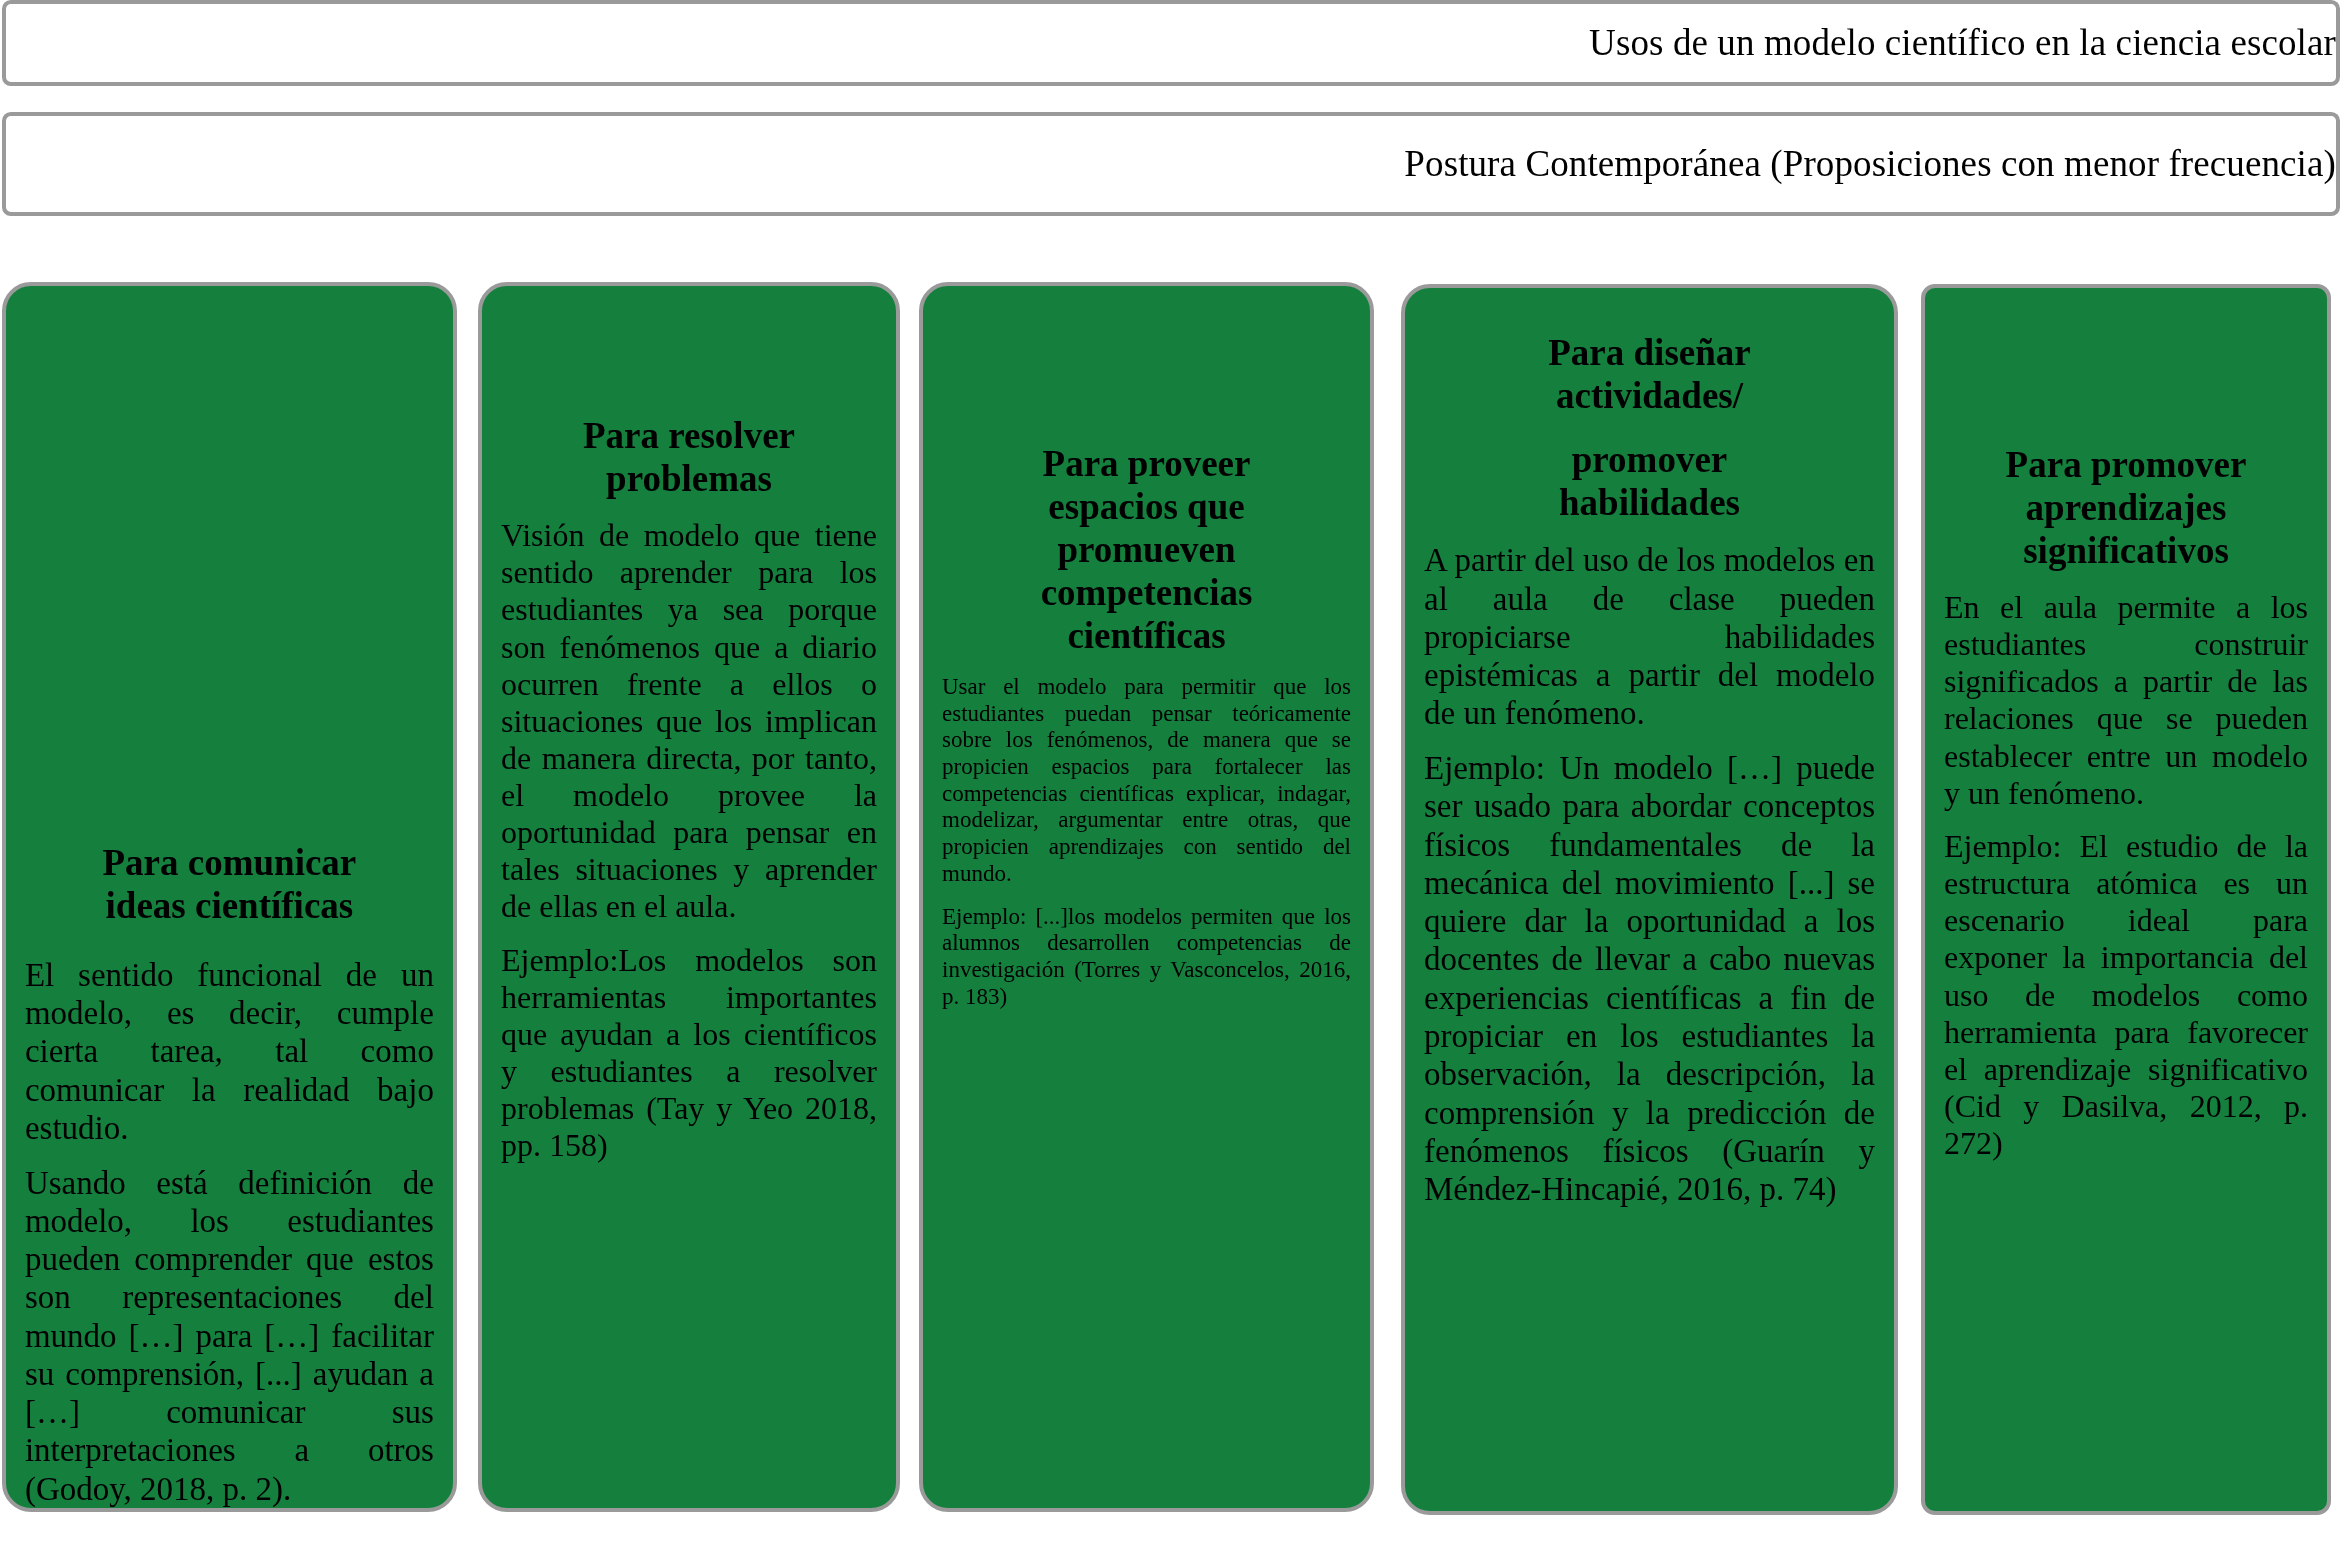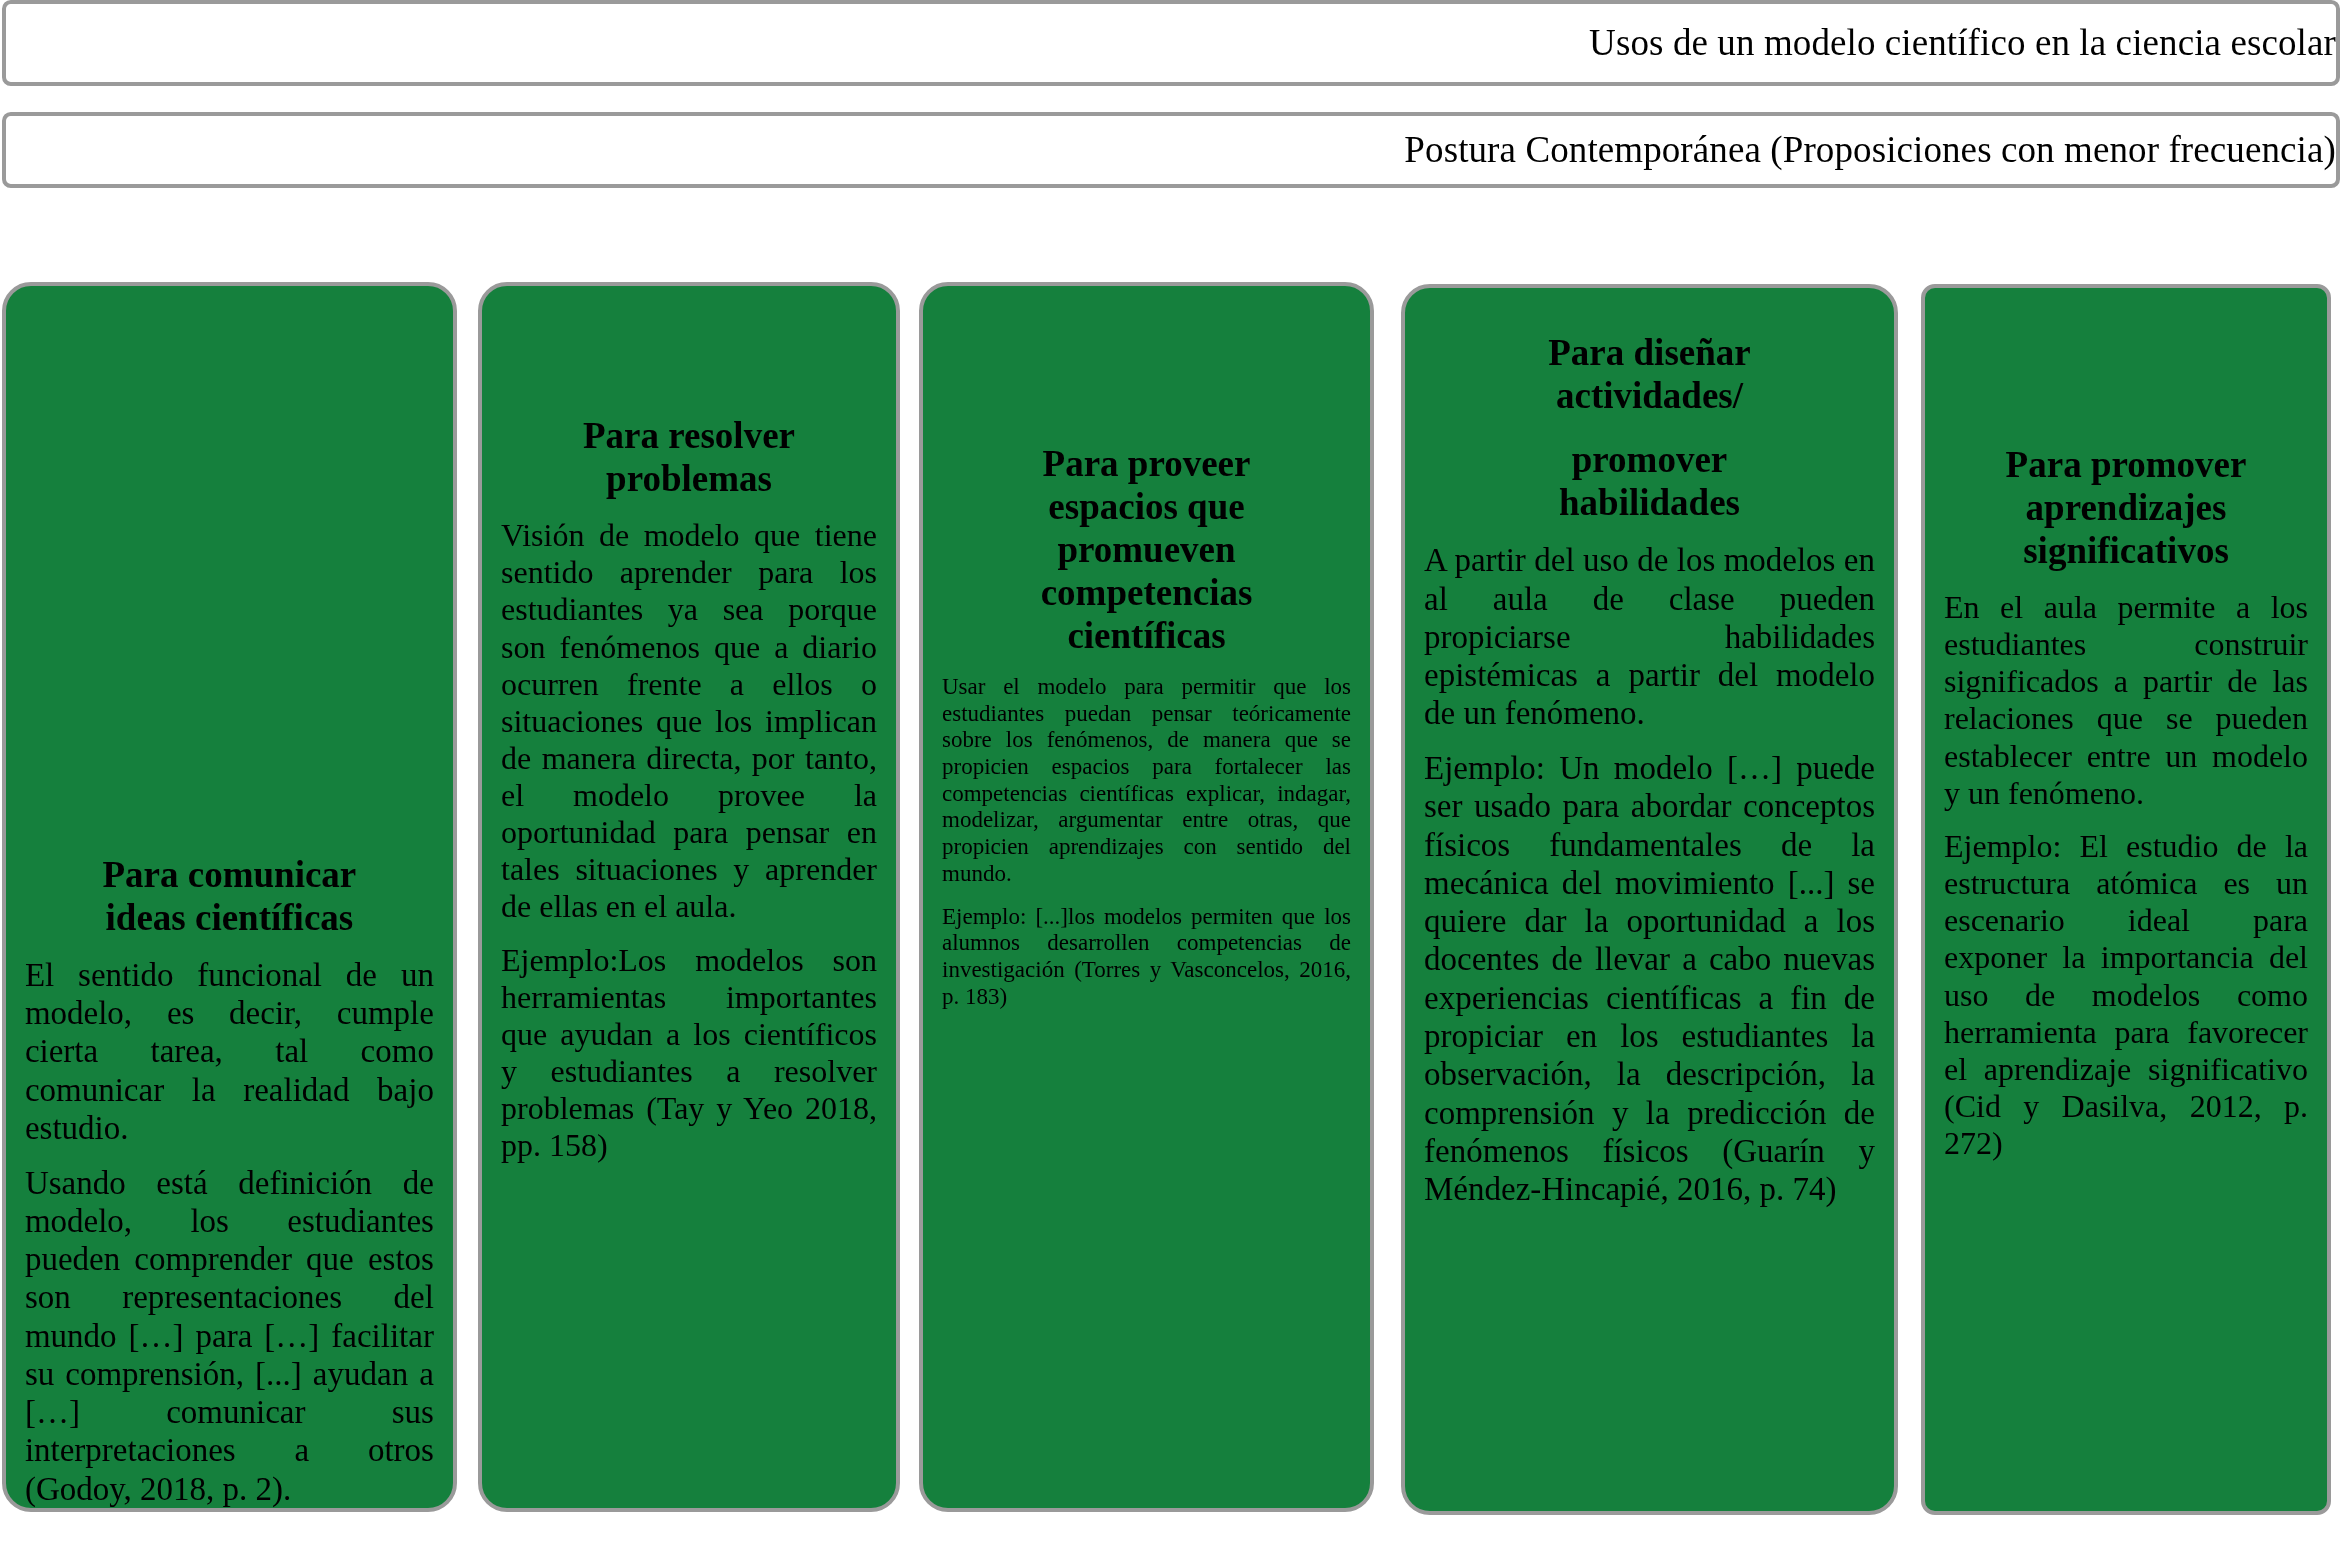--- a/index.html
+++ b/index.html
@@ -31,21 +31,21 @@
   #banner-title {
     left: 1.9px;
     top: 0px;
     width: 2338px;
     height: 86px;
   }
   #banner-subtitle {
     left: 1.9px;
     top: 112px;
     width: 2338px;
-    height: 76px;
+    height: 104px;
   }
   .banner-text {
     font-size: 37px;
     line-height: 1.15;
     letter-spacing: 0.1px;
   }
 
   
   .columns {
     position: absolute;
@@ -92,21 +92,21 @@
   }
   .card-para:last-child { margin-bottom: 0; }
 
   
   #card-1 .card-para { font-size: 33px; }
   #card-2 .card-para { font-size: 32px; }
   #card-3 .card-para { font-size: 23px; }
   #card-4 .card-para { font-size: 33px; }
   #card-5 .card-para { font-size: 32px; }
 
-  #card-1 .card-body { margin-top: 0px; }
+  #card-1 .card-body { margin-top: 12px; }
   #card-2 .card-body { margin-top: 0px; }
   #card-3 .card-body { margin-top: 0px; }
   #card-4 .card-body { margin-top: 0px; }
   #card-5 .card-body { margin-top: 0px; }
 
   
   #card-1 { justify-content: flex-end; padding-top: 238px; }
   #card-2 { justify-content: flex-start; padding-top: 129px; }
   #card-3 { justify-content: flex-start; padding-top: 157px; }
   #card-4 { justify-content: flex-start; padding-top: 44px;  }

